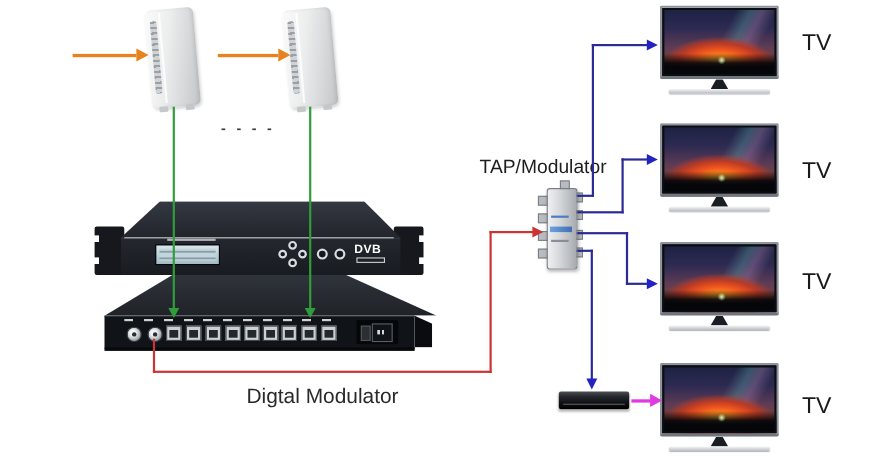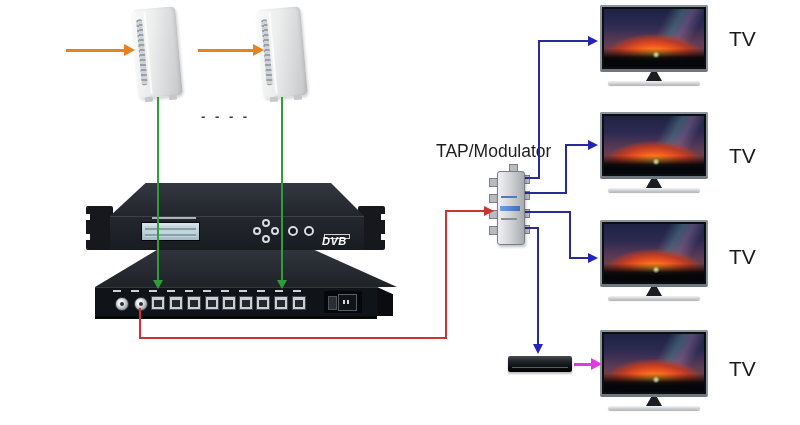--- a/index.html
+++ b/index.html
@@ -38,21 +38,21 @@
   .notch{position:absolute;width:6px;height:6px;background:#fff;}
   
   .lcd{position:absolute;left:141px;top:222px;width:57px;height:17px;border:1px solid #05070a;
     background:linear-gradient(#d9e6ec,#a4bac4);}
   .lcd .inner{position:absolute;left:3px;top:3px;right:3px;bottom:3px;background:#c2d5dd;
     background-image:linear-gradient(rgba(90,115,125,.55) 2px,transparent 2px);
     background-size:100% 6px;background-position:0 2px;}
   .mbar{position:absolute;background:rgba(255,255,255,.65);height:2px;}
   .pbtn{position:absolute;width:8px;height:8px;border-radius:50%;background:#14171c;border:2px solid #d8dbdf;box-sizing:border-box;}
   .pbtn.big{width:10px;height:10px;border-width:2px;}
-  .dvb{position:absolute;left:322px;top:235px;color:#fff;font-weight:bold;font-style:italic;
+  .dvb{position:absolute;left:322px;top:221px;color:#fff;font-weight:bold;
     font-size:11px;letter-spacing:.5px;}
   .dvb-sub{position:absolute;left:324px;top:234px;width:24px;height:3px;border:1px solid rgba(255,255,255,.8);}
   
   .rfport{position:absolute;width:12px;height:12px;border-radius:50%;
     background:radial-gradient(circle at 40% 40%,#f4f4f4 25%,#9aa0a6 70%,#5b6066);border:1px solid #3a3e44;}
   .rfport::after{content:"";position:absolute;left:4px;top:4px;width:4px;height:4px;border-radius:50%;background:#2b2f35;}
   .rj45{position:absolute;width:14px;height:14px;background:#ccd0d5;border:1px solid #42464d;box-sizing:border-box;}
   .rj45::after{content:"";position:absolute;left:2px;top:3px;width:8px;height:7px;background:#23272e;}
   .portlabels{position:absolute;left:113px;top:290px;width:192px;height:2px;
     background:repeating-linear-gradient(90deg,rgba(255,255,255,.8) 0 8px,transparent 8px 18px);}
@@ -265,14 +265,15 @@
     <div class="screen"></div>
     <div class="neck"></div>
     <div class="base"></div>
   </div>
 
   <div class="lbl tv" style="top:27px">TV</div>
   <div class="lbl tv" style="top:144px">TV</div>
   <div class="lbl tv" style="top:245px">TV</div>
   <div class="lbl tv" style="top:357px">TV</div>
 
+  <div class="lbl modulator">Digtal Modulator</div>
 
 </div>
 
 </body></html>

